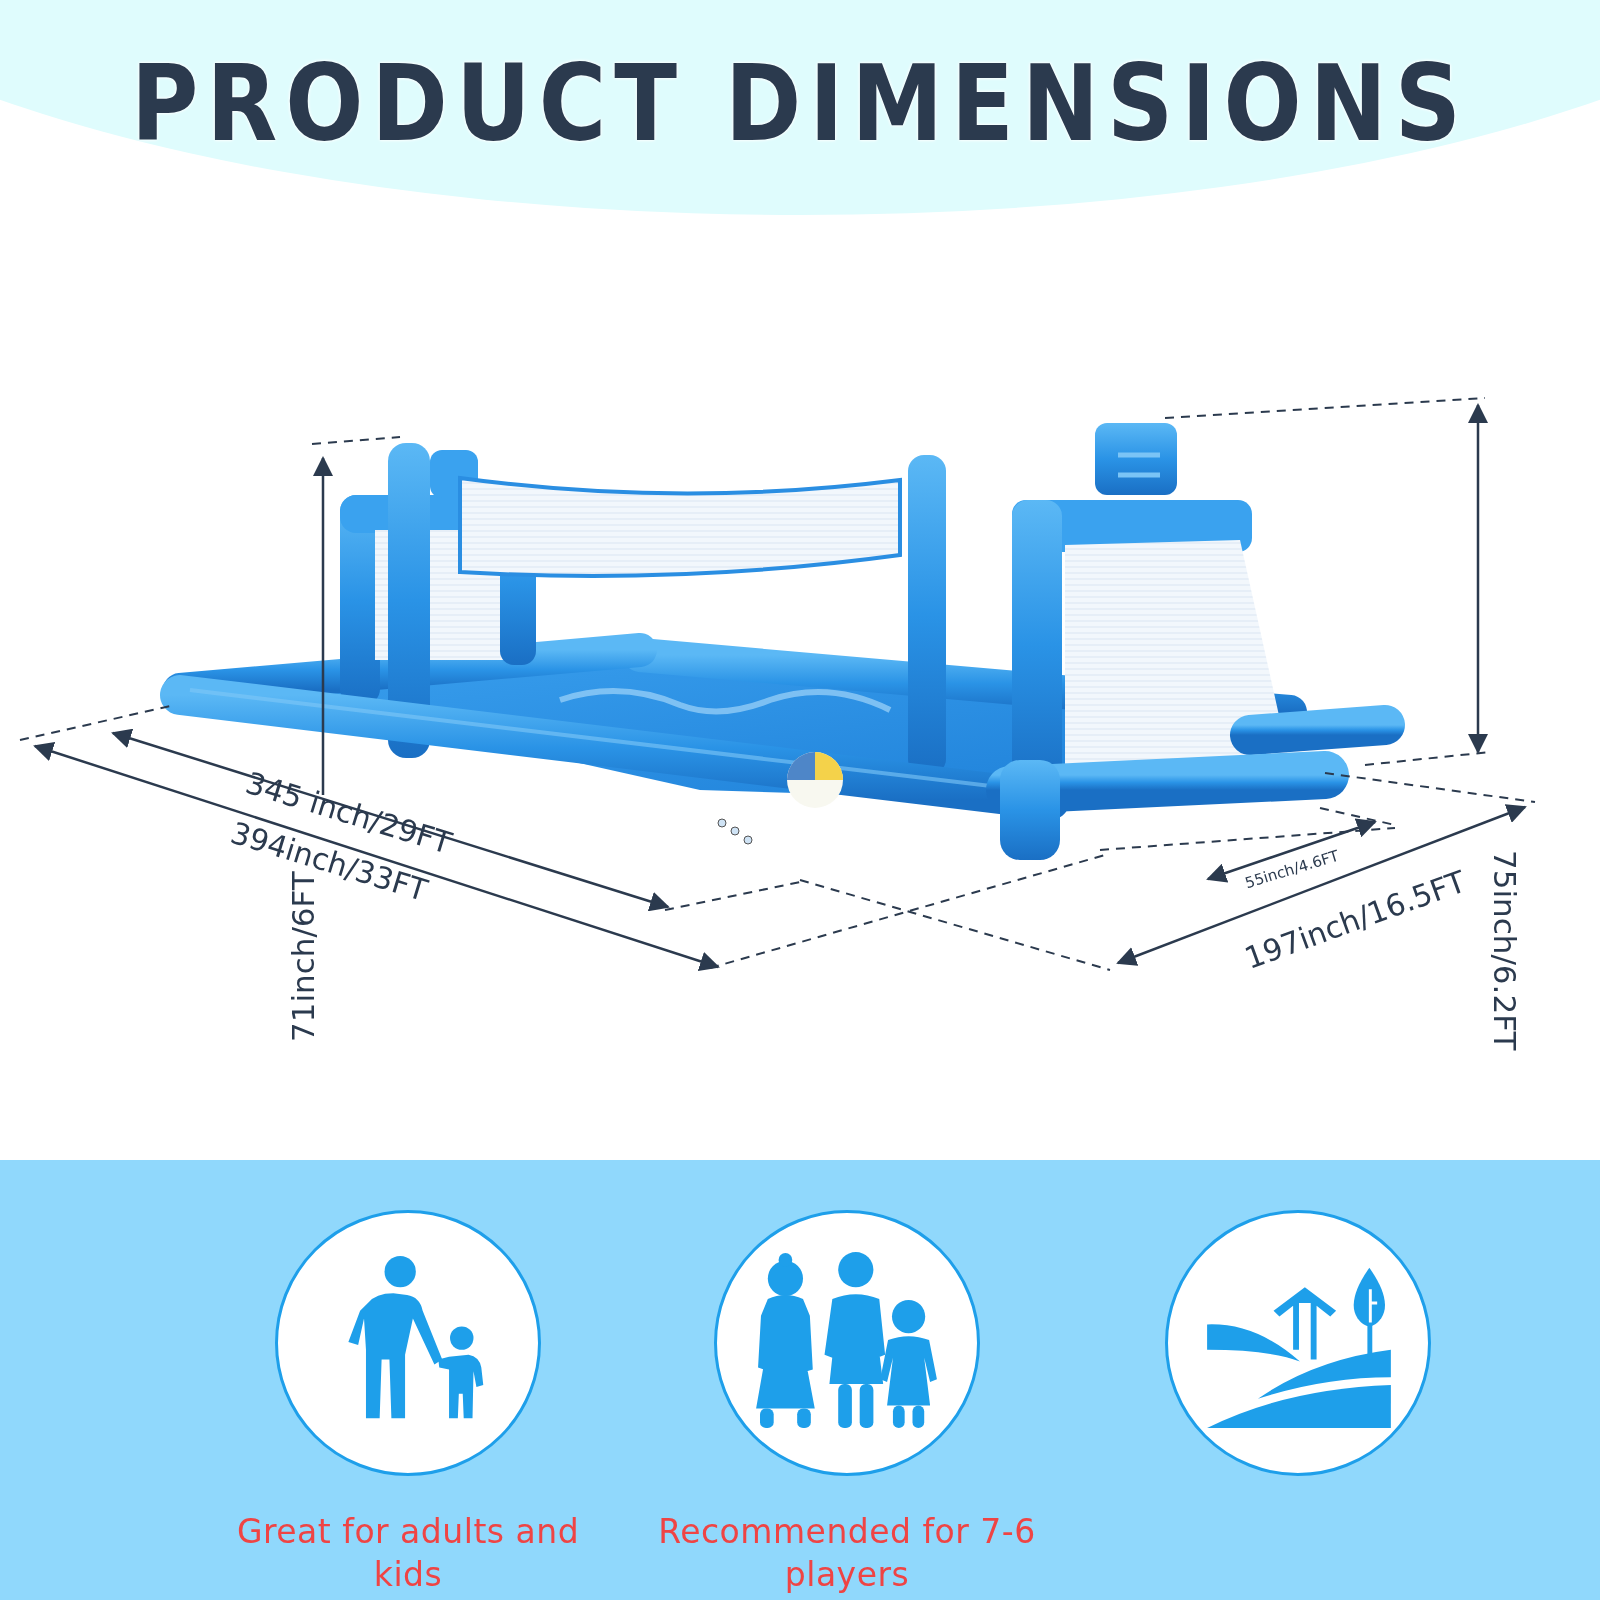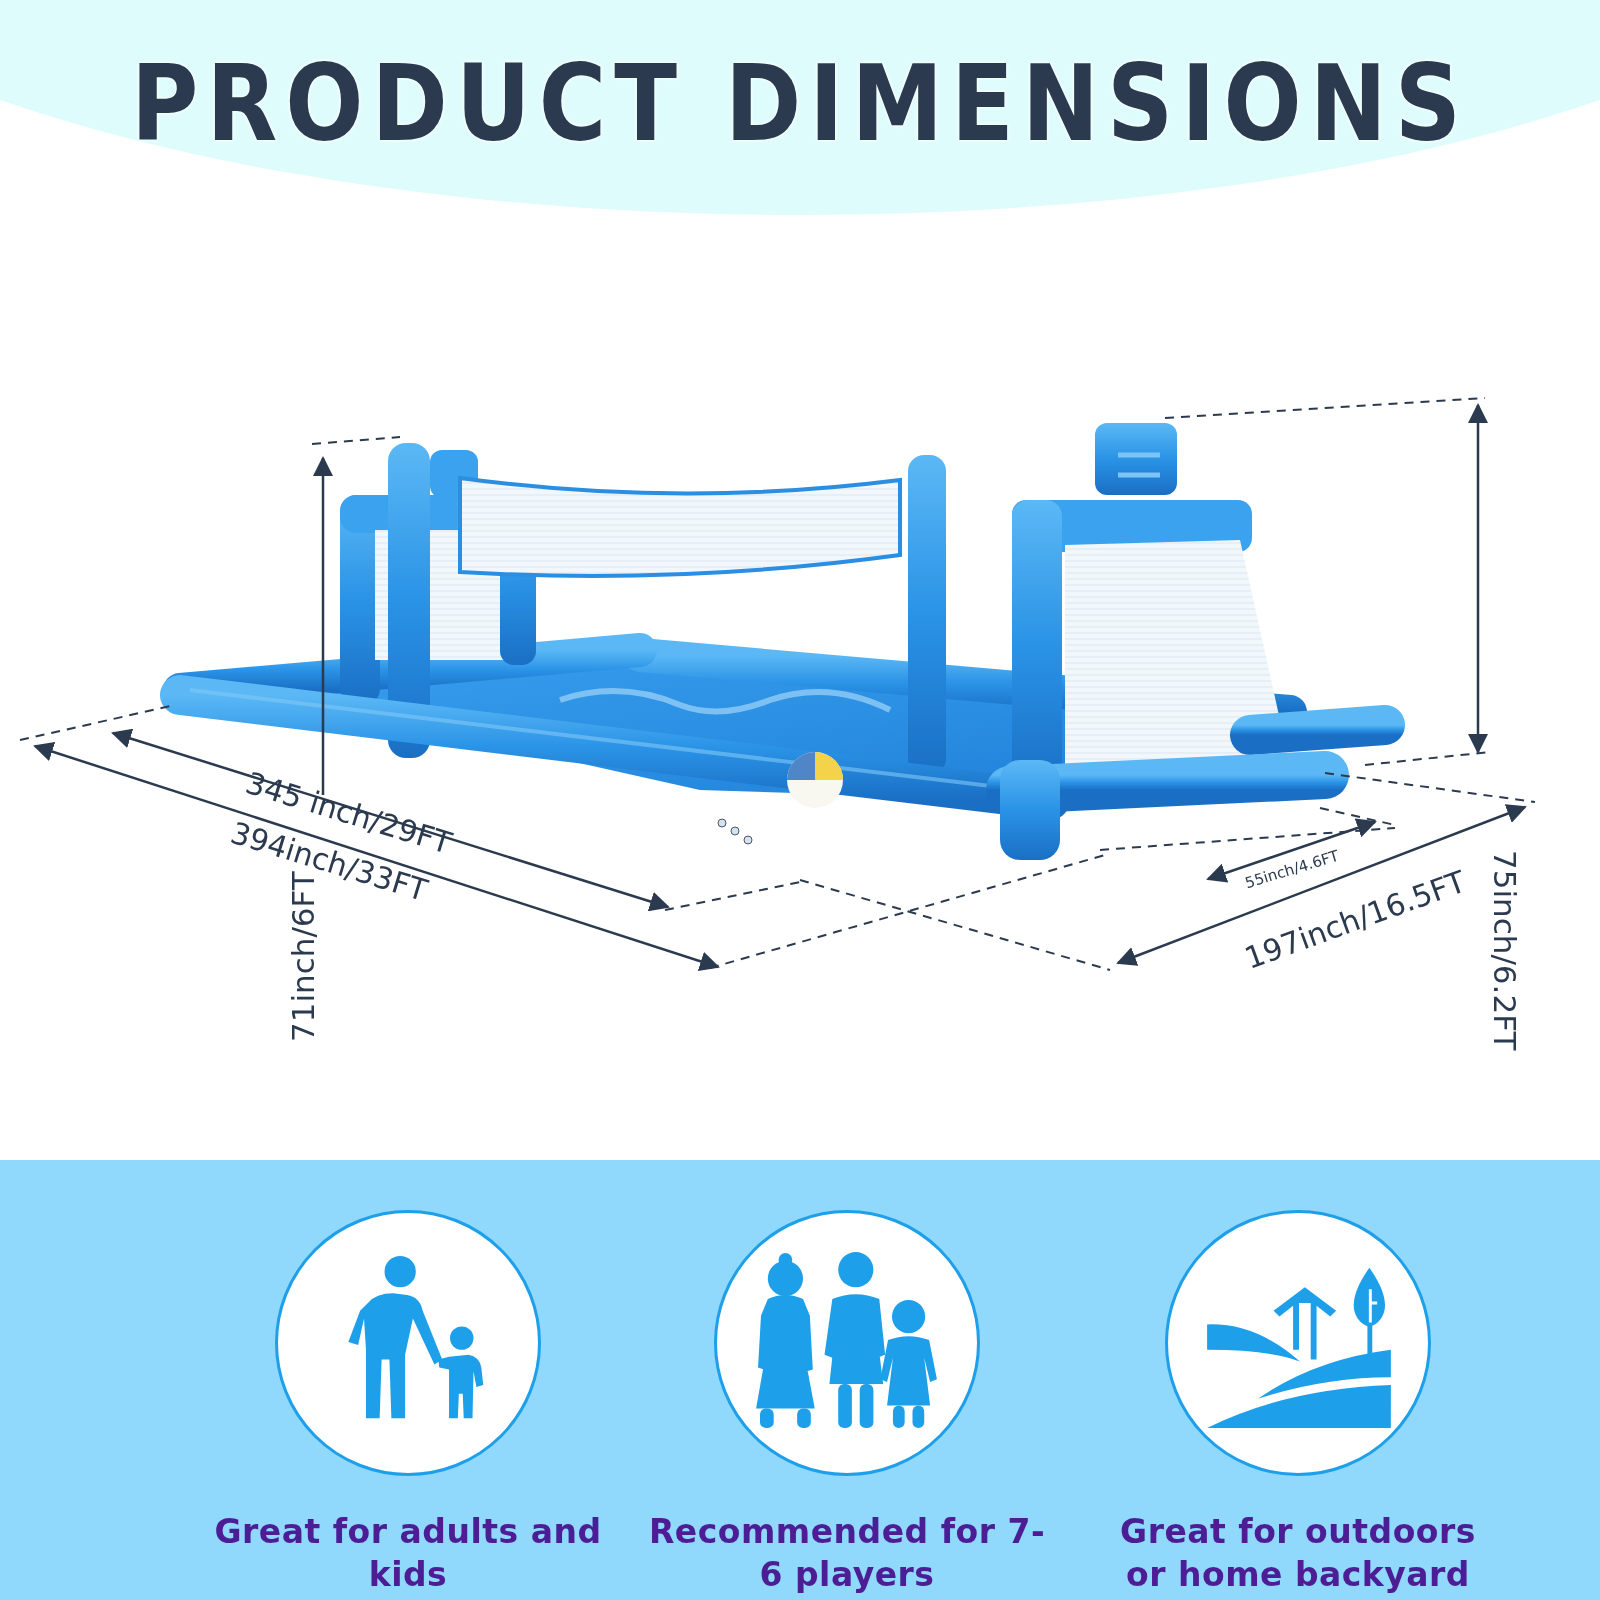--- a/index.html
+++ b/index.html
@@ -4,21 +4,21 @@
 <style>
   html, body { margin:0; padding:0; }
   body { width:1600px; height:1600px; position:relative; overflow:hidden; background:#ffffff; font-family:"DejaVu Sans", sans-serif; }
   .top-arc { position:absolute; left:-300px; top:-520px; width:2200px; height:735px; border-radius:50%; background:#dffcfd; }
   .title { position:absolute; left:0; top:42px; width:1600px; text-align:center; font-family:"DejaVu Sans", sans-serif; font-weight:bold; font-size:92px; letter-spacing:8px; color:#2b3a4e; transform:scaleY(1.15); transform-origin:top center; text-shadow:0 0 3px #fff, 0 0 3px #fff; }
   .illustration { position:absolute; left:0; top:380px; width:1600px; height:600px; }
   .bottom-band { position:absolute; left:0; top:1160px; width:1600px; height:440px; background:#90d8fc; }
   .feature { position:absolute; top:1210px; width:400px; text-align:center; }
   .feature .circle { width:266px; height:266px; margin:0 auto; border-radius:50%; background:#ffffff; border:3px solid #1e9fea; position:relative; box-sizing:border-box; }
   .feature .circle svg { position:absolute; left:0; top:0; width:100%; height:100%; }
-  .feature .label { margin-top:34px; color:#4c1d95; font-family:"DejaVu Sans", sans-serif; font-size:33px; line-height:43px; font-weight:bold; letter-spacing:0.5px; }
+  .feature .label { margin-top:34px; color:#ef4444; font-family:"DejaVu Sans", sans-serif; font-size:33px; line-height:43px; font-weight:normal; letter-spacing:0.5px; }
   .dim-label { position:absolute; color:#2b3a4e; font-family:"DejaVu Sans", sans-serif; white-space:nowrap; transform-origin:left top; }
 </style>
 </head>
 <body>
 
 <div class="top-arc"></div>
 <div class="title">PRODUCT DIMENSIONS</div>
 
 <div class="illustration">
   <svg width="1600" height="600" viewBox="0 380 1600 600">
@@ -158,14 +158,13 @@
         <path d="M40 114 Q90 112 135 152 Q105 140 40 140 Z"></path>
         <path d="M108 100 L140 76 L172 100 L166 106 L152 95 L152 150 L146 150 L146 92 L134 92 L134 140 L128 140 L128 95 L114 106 Z"></path>
         <path d="M228 140 L228 168 Q160 168 92 190 Q150 150 228 140 Z"></path>
         <path d="M40 220 Q120 180 228 176 L228 220 Z"></path>
         <path d="M206 56 Q230 90 218 108 Q212 116 206 116 Q200 116 194 108 Q182 90 206 56 Z"></path>
         <rect x="204" y="108" width="5" height="42"></rect>
       </g>
       <path d="M207 78 L207 112 M207 92 L214 92" stroke="#fff" stroke-width="3" fill="none"></path>
     </svg>
   </div>
-  <div class="label">Great for outdoors or home backyard</div>
 </div>
 
 </body></html>

